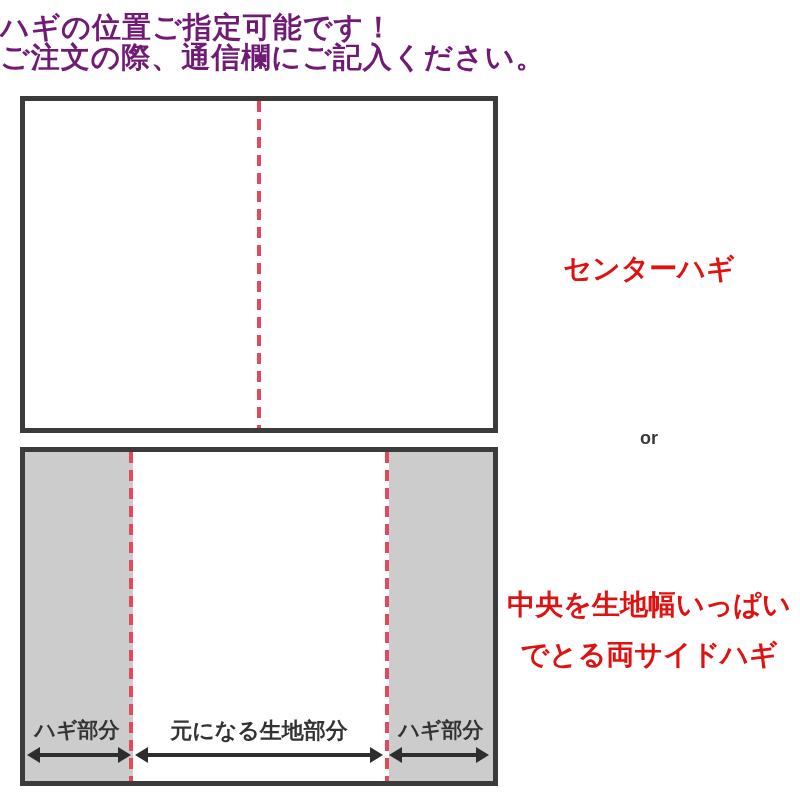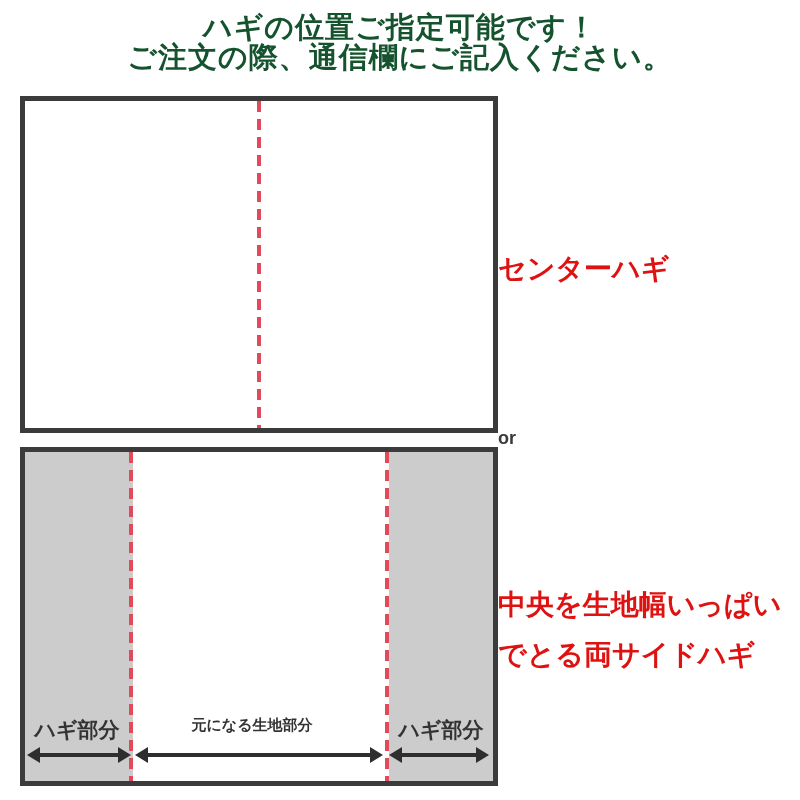--- a/index.html
+++ b/index.html
@@ -14,24 +14,23 @@
     height: 800px;
     background: #ffffff;
     overflow: hidden;
   }
 
   
   .title-line {
     position: absolute;
     left: 0;
     width: 100%;
-    text-align: center;
     font-size: 29px;
     font-weight: bold;
-    color: #14532d;
+    color: #701a75;
     letter-spacing: 1px;
     white-space: nowrap;
   }
   .title-line-1 { top: 8px; }
   .title-line-2 { top: 38px; }
 
   
   .fabric-box {
     position: absolute;
     left: 20px;
@@ -75,21 +74,21 @@
     position: absolute;
     text-align: center;
     font-size: 21px;
     font-weight: 600;
     color: #333333;
     white-space: nowrap;
   }
   .panel-label-left   { left: 0px;   width: 104px; top: 264px; }
   .panel-label-right  { left: 364px; width: 104px; top: 264px; }
   .panel-label-mid-1  { left: 108px; width: 252px; top: 234px; font-size: 22px; }
-  .panel-label-mid-2  { left: 101px; width: 252px; top: 264px; font-size: 15px; }
+  .panel-label-mid-2  { left: 108px; width: 252px; top: 264px; font-size: 22px; }
 
   
   .arrow {
     position: absolute;
     top: 295px;
     height: 16px;
     display: flex;
     align-items: center;
   }
   .arrow-left-span   { left: 2px;   width: 104px; }
@@ -107,21 +106,21 @@
     border-bottom: 8px solid transparent;
   }
   .arrow .head-w { border-right: 13px solid #2e2e2e; }
   .arrow .head-e { border-left: 13px solid #2e2e2e; }
 
   
   .side-text {
     position: absolute;
     left: 498px;
     width: 302px;
-    text-align: left;
+    text-align: center;
     white-space: nowrap;
   }
   .red-label {
     font-size: 28px;
     font-weight: bold;
     color: #df1212;
   }
   .label-center-seam { top: 250px; }
   .or-label {
     top: 428px;

